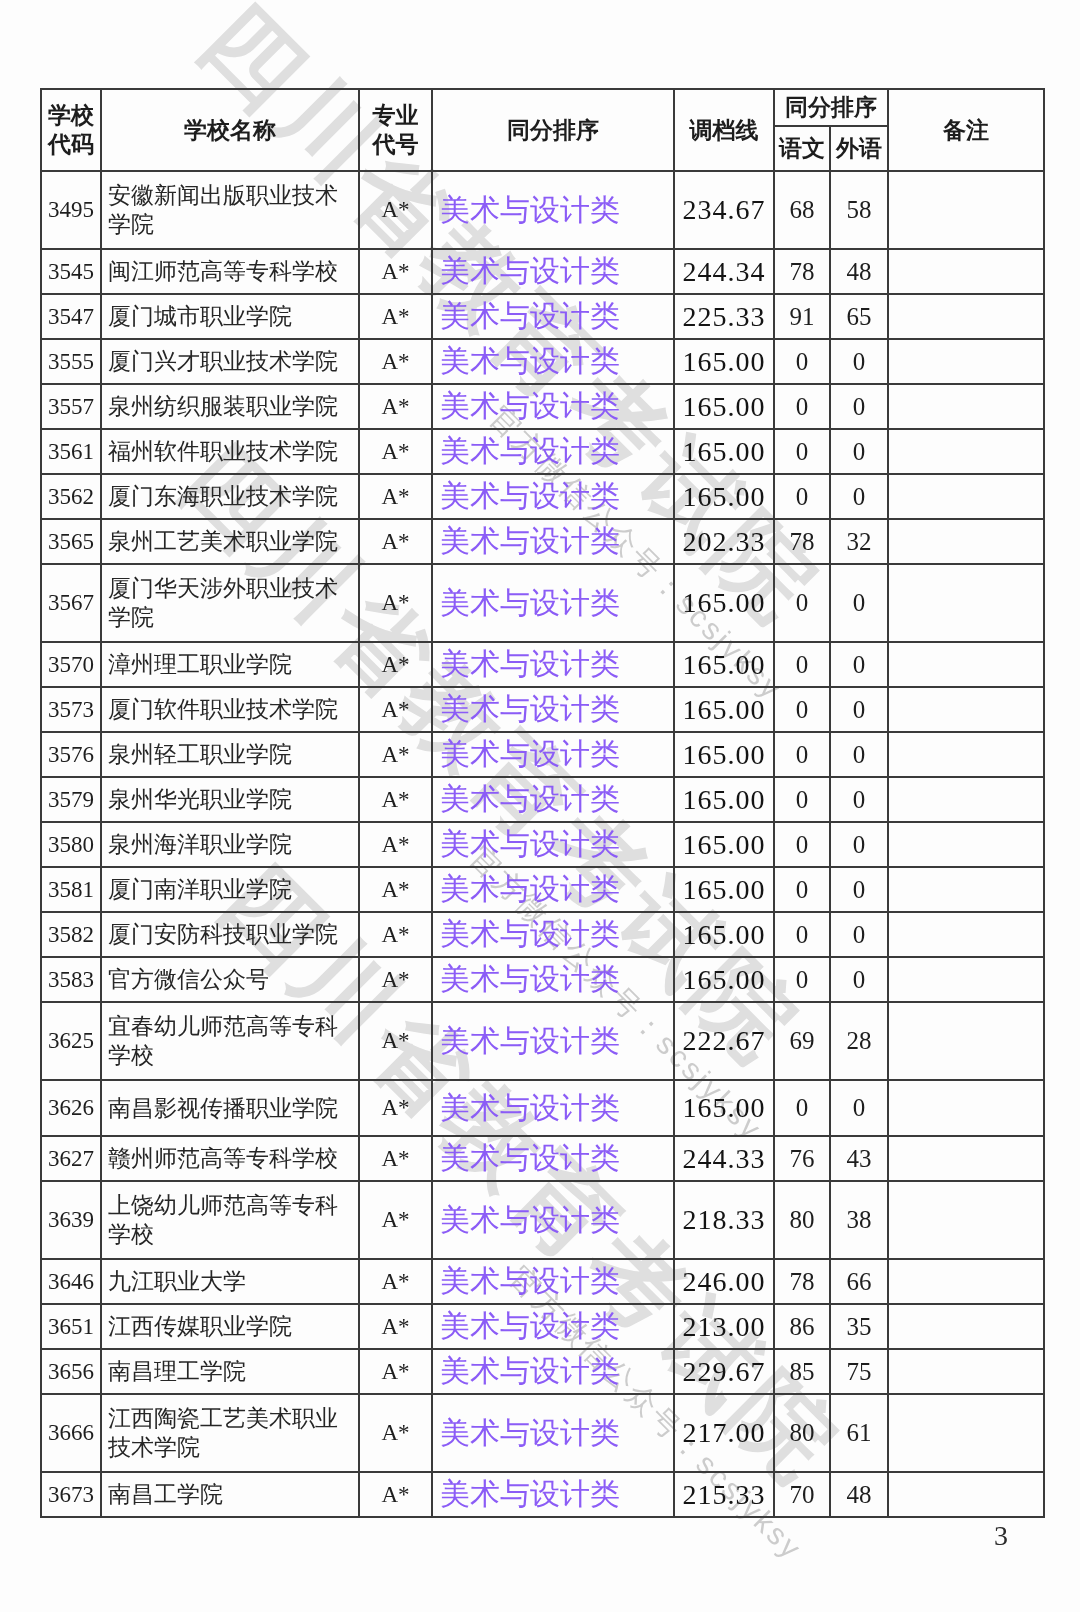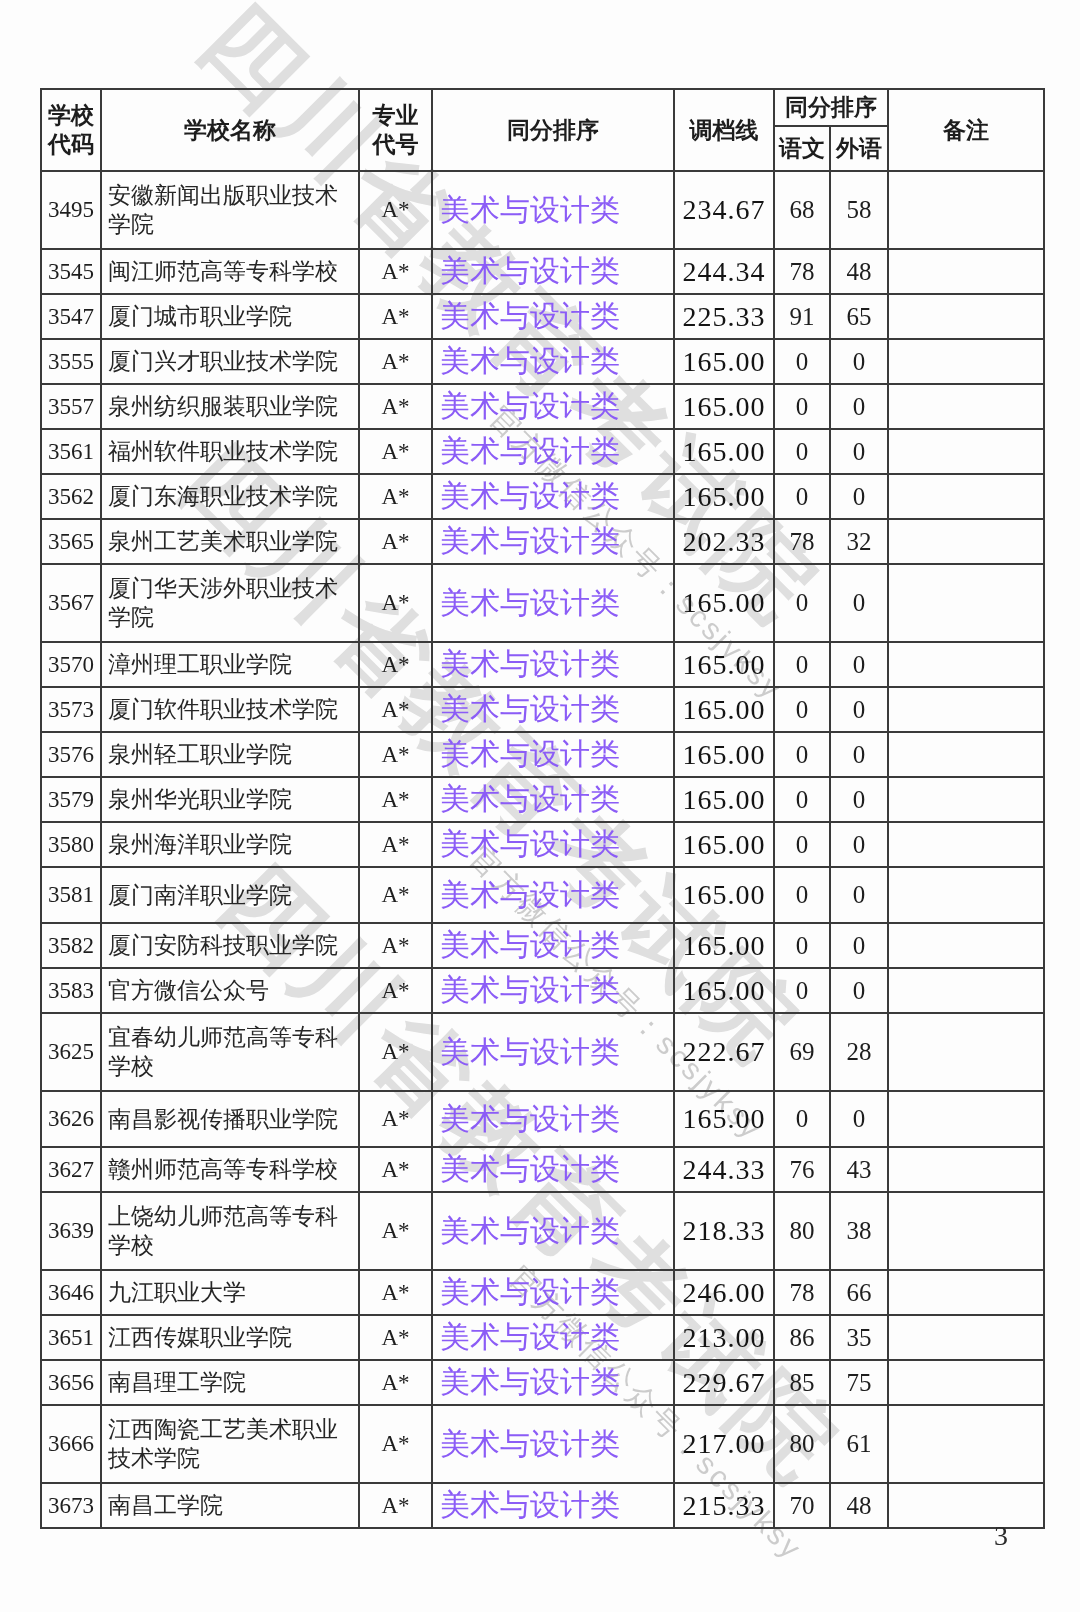--- a/index.html
+++ b/index.html
@@ -272,21 +272,21 @@
         <tr style="height: 45px;">
           <td class="c-code">3580</td>
           <td class="c-name">泉州海洋职业学院</td>
           <td class="c-mcode">A*</td>
           <td class="c-mname">美术与设计类</td>
           <td class="c-score">165.00</td>
           <td class="c-chn">0</td>
           <td class="c-for">0</td>
           <td class="c-rem"></td>
         </tr>
-        <tr style="height: 56px; padding-left: 14px;">
+        <tr style="height: 45px; padding-left: 14px;">
           <td class="c-code">3581</td>
           <td class="c-name">厦门南洋职业学院</td>
           <td class="c-mcode">A*</td>
           <td class="c-mname">美术与设计类</td>
           <td class="c-score">165.00</td>
           <td class="c-chn">0</td>
           <td class="c-for">0</td>
           <td class="c-rem"></td>
         </tr>
         <tr style="height: 45px;">

